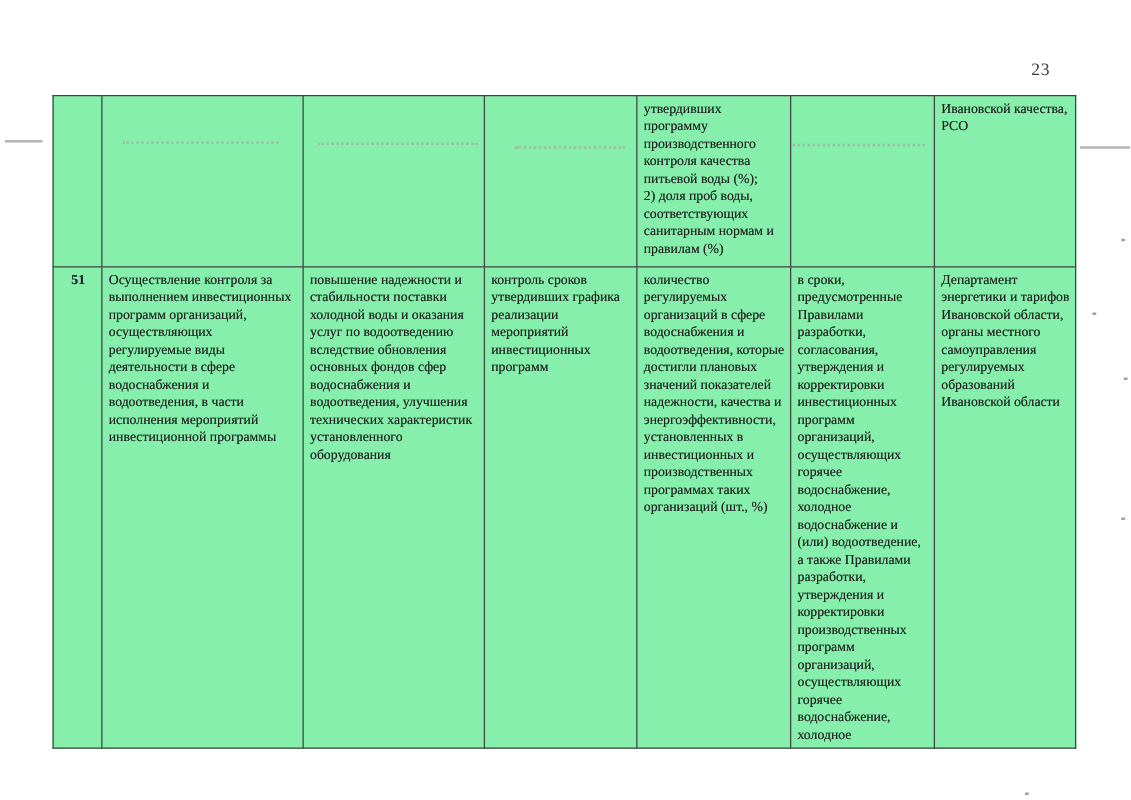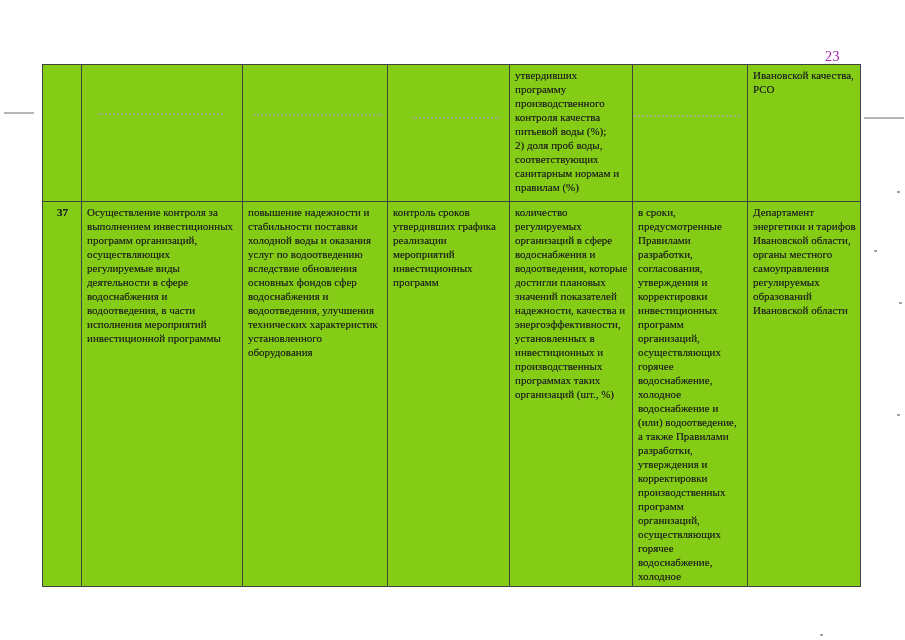--- a/index.html
+++ b/index.html
@@ -14,31 +14,31 @@
     overflow: hidden;
     font-family: "Liberation Serif", serif;
     color: #1e1e1e;
   }
   .page-number {
     position: absolute;
     left: 825px;
     top: 49px;
     font-size: 14px;
     line-height: 16px;
-    color: #a21caf;
+    color: #404040;
     letter-spacing: 0.5px;
   }
   table.doc-table {
     position: absolute;
     left: 42px;
-    top: 64px;
+    top: 76px;
     width: 818px;
     border-collapse: collapse;
     table-layout: fixed;
-    background: #84cc16;
+    background: #86efac;
   }
   table.doc-table td {
     border: 1.5px solid #424242;
     vertical-align: top;
     padding: 3px 4px 3px 5px;
     font-size: 11px;
     line-height: 14px;
     white-space: pre-line;
     overflow-wrap: break-word;
     overflow: hidden;
@@ -95,21 +95,21 @@
     <td class="num-cell"></td>
     <td></td>
     <td></td>
     <td></td>
     <td>утвердивших программу производственного контроля качества питьевой воды (%);
 2) доля проб воды, соответствующих санитарным нормам и правилам (%)</td>
     <td></td>
     <td>Ивановской качества, РСО</td>
   </tr>
   <tr class="row-main">
-    <td class="num-cell">37</td>
+    <td class="num-cell">51</td>
     <td>Осуществление контроля за выполнением инвестиционных программ организаций, осуществляющих регулируемые виды деятельности в сфере водоснабжения и водоотведения, в части исполнения мероприятий инвестиционной программы</td>
     <td>повышение надежности и стабильности поставки холодной воды и оказания услуг по водоотведению вследствие обновления основных фондов сфер водоснабжения и водоотведения, улучшения технических характеристик установленного оборудования</td>
     <td>контроль сроков утвердивших графика реализации мероприятий инвестиционных программ</td>
     <td>количество регулируемых организаций в сфере водоснабжения и водоотведения, которые достигли плановых значений показателей надежности, качества и энергоэффективности, установленных в инвестиционных и производственных программах таких организаций (шт., %)</td>
     <td>в сроки, предусмотренные Правилами разработки, согласования, утверждения и корректировки инвестиционных программ организаций, осуществляющих горячее водоснабжение, холодное водоснабжение и (или) водоотведение, а также Правилами разработки, утверждения и корректировки производственных программ организаций, осуществляющих горячее водоснабжение, холодное</td>
     <td>Департамент энергетики и тарифов Ивановской области, органы местного самоуправления регулируемых образований Ивановской области</td>
   </tr>
 </tbody>
   </table>
 

